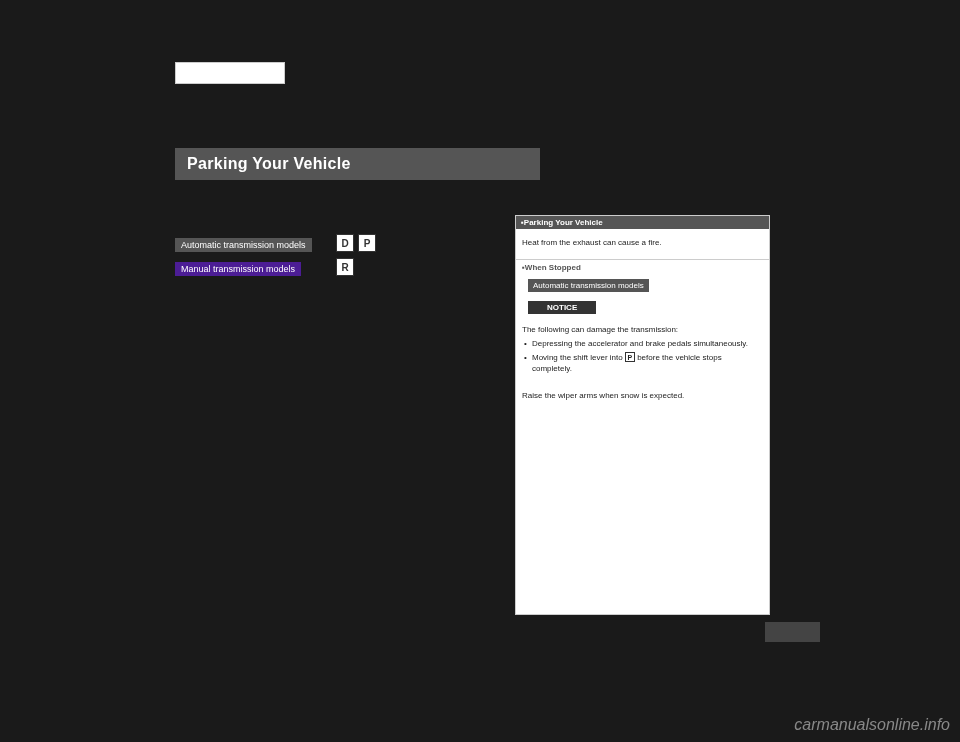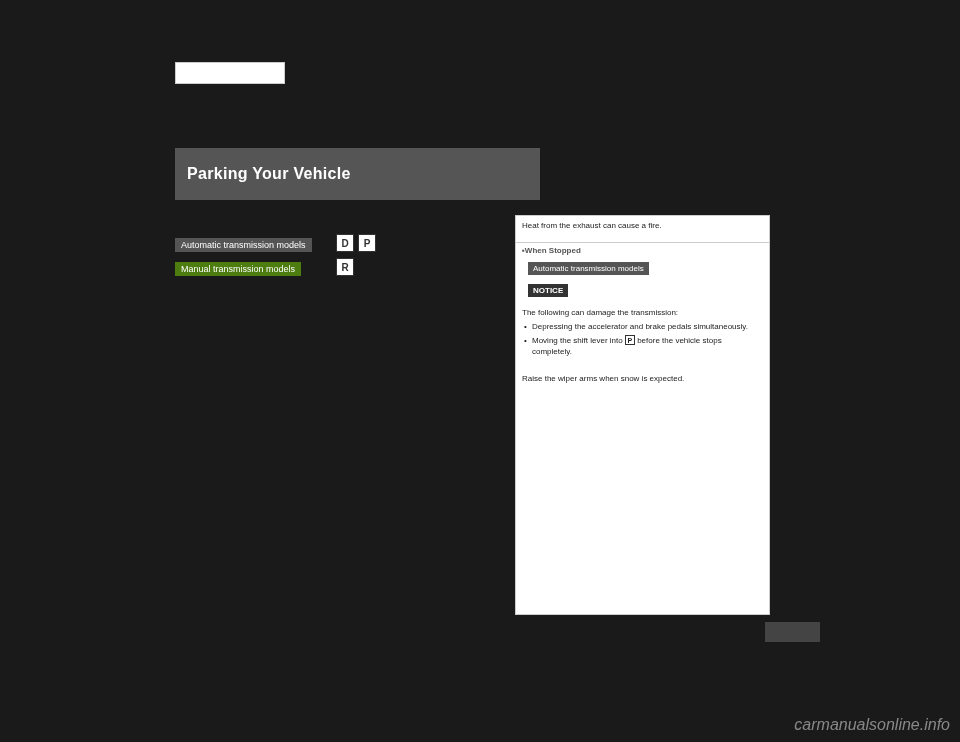--- a/index.html
+++ b/index.html
@@ -39,21 +39,21 @@
       font-size: 10px;
       color: #333;
     }
 
     
     .title-bar {
       position: absolute;
       top: 148px;
       left: 175px;
       width: 365px;
-      height: 52px;
+      height: 32px;
       background: #555555;
       display: flex;
       align-items: center;
       padding-left: 12px;
     }
 
     .title-text {
       font-size: 16px;
       font-weight: bold;
       color: #ffffff;
@@ -104,21 +104,21 @@
       font-size: 10px;
       font-weight: bold;
       color: #333;
     }
 
     
     .transmission-label-manual {
       position: absolute;
       top: 262px;
       left: 175px;
-      background: #4d7c0f;
+      background: #4c1d95;
       color: #ffffff;
       font-size: 9px;
       padding: 2px 6px;
       display: inline-block;
     }
 
     
     .badge-r {
       position: absolute;
       top: 258px;
@@ -165,21 +165,21 @@
 
     .info-body p {
       margin-bottom: 3px;
     }
 
     .notice-bar {
       background: #333;
       color: #fff;
       font-size: 8px;
       font-weight: bold;
-      padding: 2px 5px;
+      padding: 2px 19px;
       margin: 4px 6px;
       display: inline-block;
     }
 
     .auto-trans-sub {
       background: #555;
       color: #fff;
       font-size: 8px;
       padding: 2px 5px;
       margin: 2px 6px;
@@ -263,20 +263,21 @@
 <div class="badge-d">D</div>
 
 <div class="badge-p">P</div>
 
 <div class="transmission-label-manual">Manual transmission models</div>
 
 <div class="badge-r">R</div>
 
 <div class="info-panel">
 
+  <div class="info-section-title">▪Parking Your Vehicle</div>
   <div class="info-body">
     <p>Heat from the exhaust can cause a fire.</p>
   </div>
 
   <div class="when-stopped-section">
     <div class="when-stopped-title">▪When Stopped</div>
     <div style="margin: 0 6px 2px 6px;">
       <span class="auto-trans-sub">Automatic transmission models</span>
     </div>
     <div style="margin: 2px 6px;">

